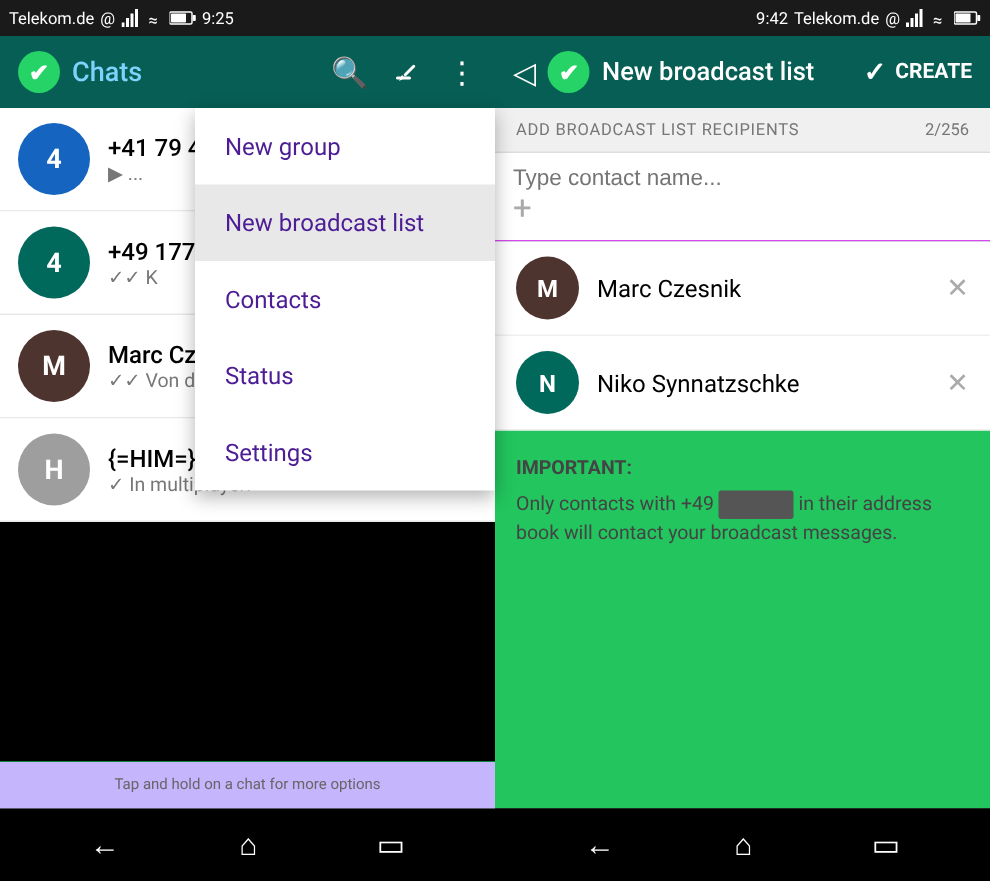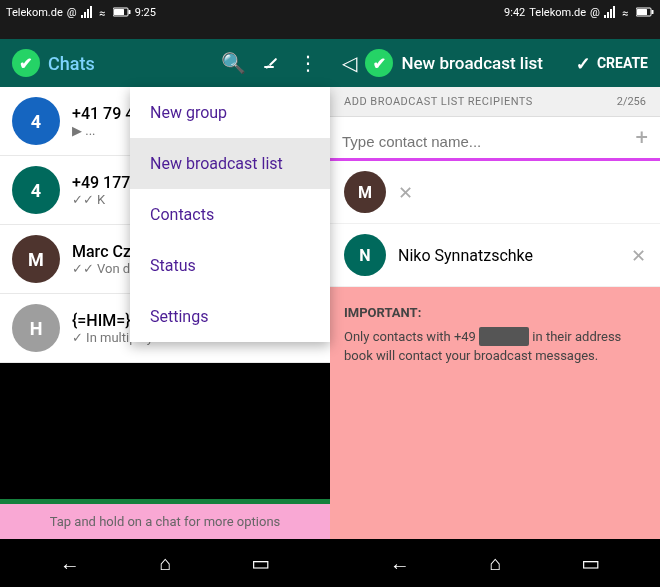--- a/index.html
+++ b/index.html
@@ -10,21 +10,21 @@
       background: #000;
       display: flex;
       flex-direction: column;
       overflow: hidden;
     }
 
     
     .status-bars {
       display: flex;
       width: 100%;
-      height: 39px;
+      height: 24px;
       background: #1a1a1a;
     }
     .status-bar-left, .status-bar-right {
       width: 50%;
       height: 24px;
       display: flex;
       align-items: center;
       padding: 0 6px;
       background: #1a1a1a;
     }
@@ -163,26 +163,26 @@
     .chat-preview {
       font-size: 13px;
       color: #777;
       white-space: nowrap;
       overflow: hidden;
       text-overflow: ellipsis;
     }
 
     
     .bottom-hint {
-      background: #f9a8d4;
+      background: #c4b5fd;
       padding: 10px;
       text-align: center;
-      font-size: 13px;
+      font-size: 10px;
       color: #666;
-      border-top: 5px solid #15803d;
+      border-top: 1px solid #15803d;
     }
 
     
     .nav-bar {
       width: 100%;
       height: 48px;
       background: #000;
       display: flex;
     }
     .nav-half {
@@ -234,21 +234,21 @@
       font-size: 14px;
       font-weight: bold;
       cursor: pointer;
     }
     .check-icon {
       font-size: 18px;
     }
 
     .broadcast-body {
       flex: 1;
-      background: #fca5a5;
+      background: #22c55e;
     }
 
     .recipients-header {
       background: #f0f0f0;
       padding: 8px 14px;
       display: flex;
       align-items: center;
       justify-content: space-between;
       border-bottom: 1px solid #ddd;
     }
@@ -260,22 +260,23 @@
     }
     .recipients-count {
       font-size: 11px;
       color: #777;
     }
 
     .search-row {
       background: #fff;
       padding: 8px 12px;
       display: flex;
-      align-items: flex-end;
-      border-bottom: 3px solid #d946ef;
+      align-items: flex-start;
+      border-bottom: 1px solid #d946ef;
+      flex-direction: column;
     }
     .contact-search {
       flex: 1;
       border: none;
       outline: none;
       font-size: 15px;
       color: #333;
       background: transparent;
     }
     .add-icon {
@@ -502,20 +503,21 @@
 
       <div class="search-row">
         <input type="text" class="contact-search" placeholder="Type contact name..." style="">
         <span class="add-icon">+</span>
       </div>
 
       <div class="recipient-item">
         <div class="recipient-avatar av-brown">
           <div class="av-text" style="font-size:16px;">M</div>
         </div>
+        <span class="recipient-name">Marc Czesnik</span>
         <span class="remove-icon">✕</span>
       </div>
 
       <div class="recipient-item">
         <div class="recipient-avatar av-teal">
           <div class="av-text" style="font-size:16px;">N</div>
         </div>
         <span class="recipient-name">Niko Synnatzschke</span>
         <span class="remove-icon">✕</span>
       </div>

